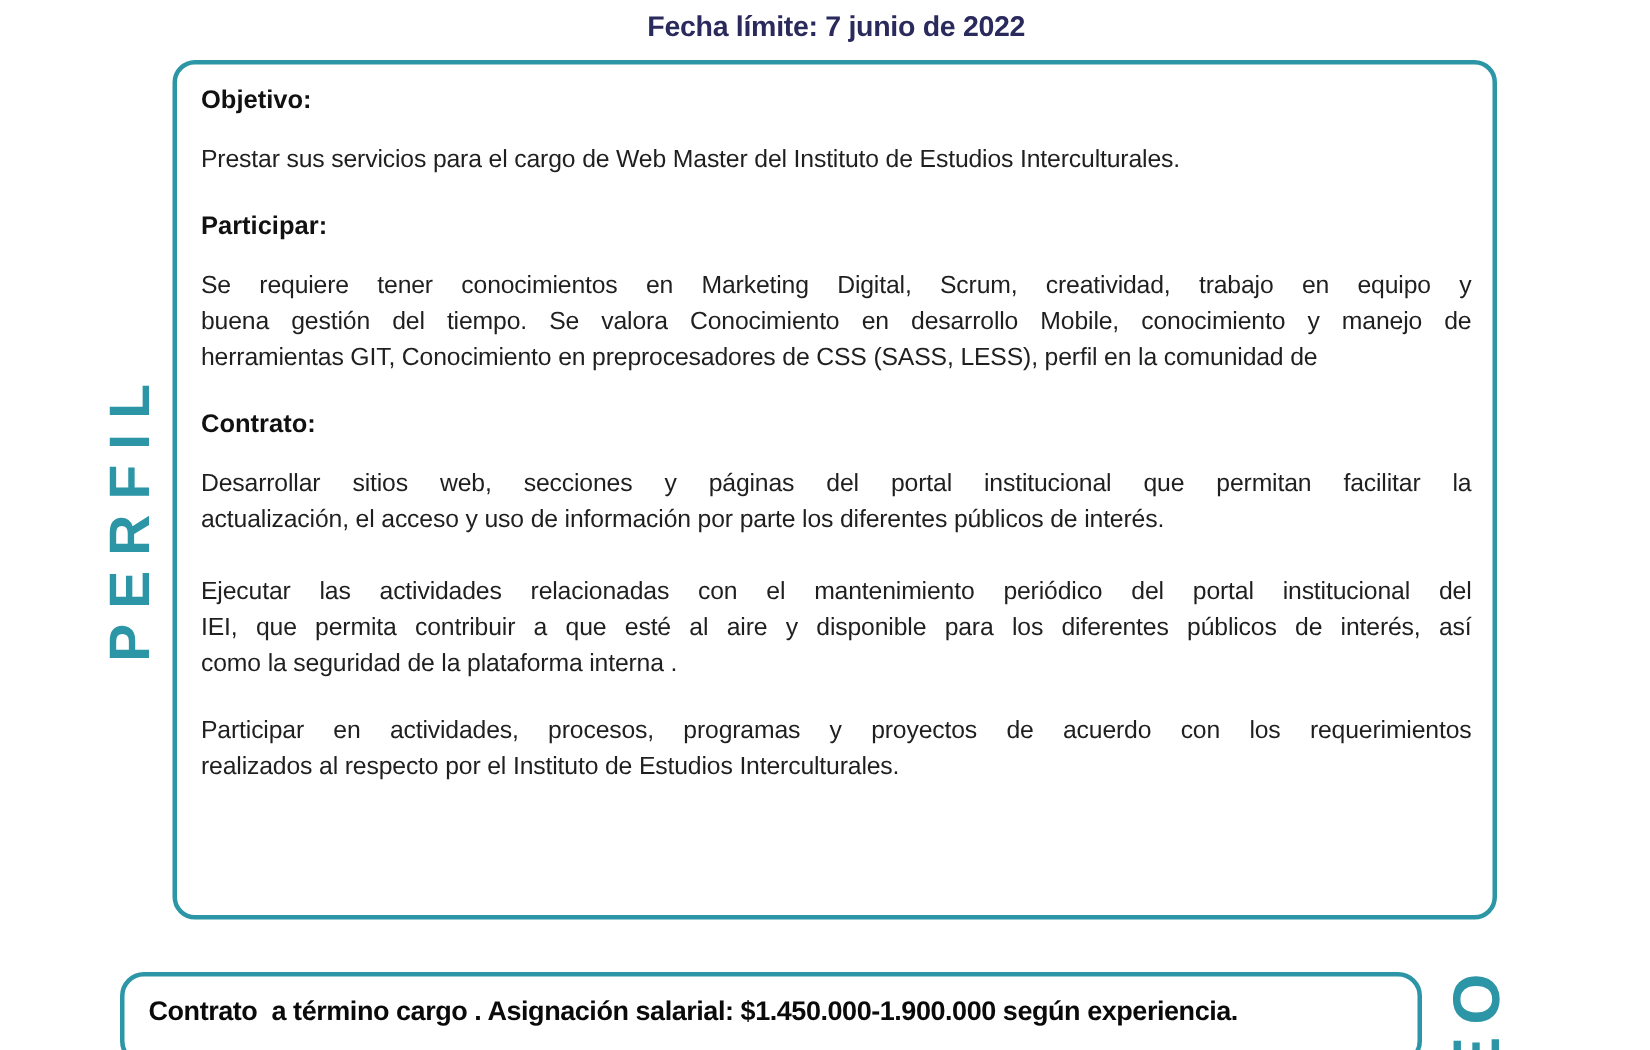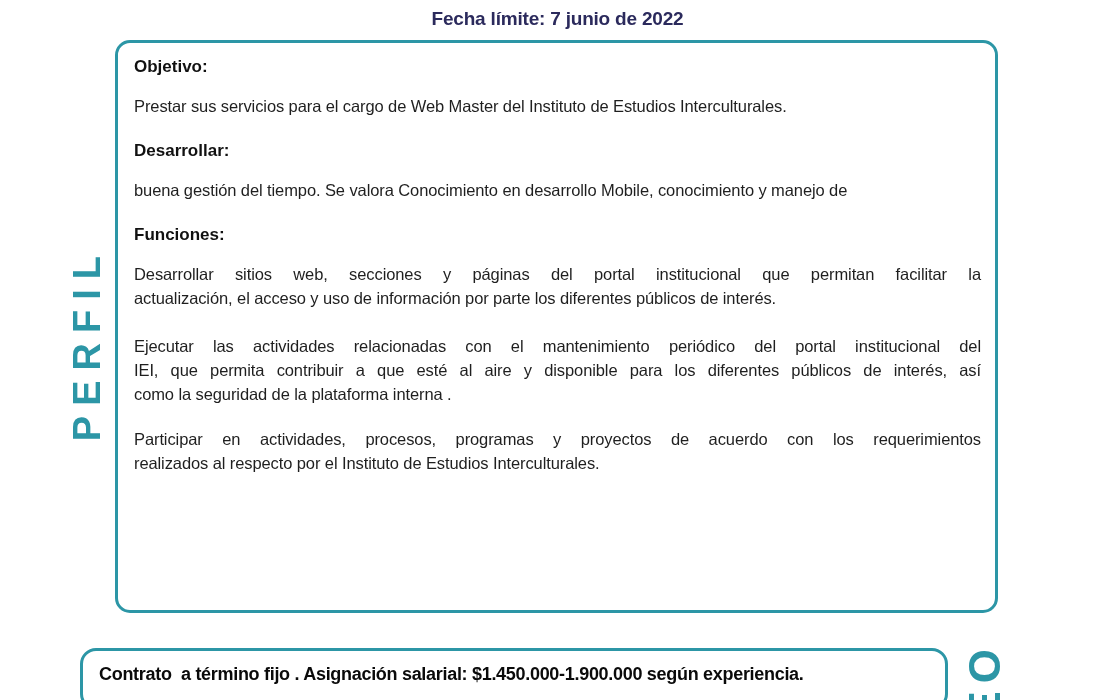--- a/index.html
+++ b/index.html
@@ -71,40 +71,42 @@
   <div class="deadline">Fecha límite: 7 junio de 2022</div>
 
   <div class="v-label perfil">PERFIL</div>
 
   <div class="profile-box">
     <div>
         <div class="heading">Objetivo:</div>
         <div class="para">
           <div class="line">Prestar sus servicios para el cargo de Web Master del Instituto de Estudios Interculturales.</div>
         </div>
-        <div class="heading">Desarrollar:</div>
+        <div class="heading">Participar:</div>
         <div class="para">
+          <div class="line">Se requiere tener conocimientos en Marketing Digital, Scrum, creatividad, trabajo en equipo y</div>
           <div class="line">buena gestión del tiempo. Se valora Conocimiento en desarrollo Mobile, conocimiento y manejo de</div>
+          <div class="line">herramientas GIT, Conocimiento en preprocesadores de CSS (SASS, LESS), perfil en la comunidad de</div>
         </div>
-        <div class="heading">Funciones:</div>
+        <div class="heading">Contrato:</div>
         <div class="para">
           <div class="line">Desarrollar sitios web, secciones y páginas del portal institucional que permitan facilitar la</div>
           <div class="line">actualización, el acceso y uso de información por parte los diferentes públicos de interés.</div>
         </div>
         <div class="para extra-gap">
           <div class="line">Ejecutar las actividades relacionadas con el mantenimiento periódico del portal institucional del</div>
           <div class="line">IEI, que permita contribuir a que esté al aire y disponible para los diferentes públicos de interés, así</div>
           <div class="line">como la seguridad de la plataforma interna .</div>
         </div>
         <div class="para">
           <div class="line">Participar en actividades, procesos, programas y proyectos de acuerdo con los requerimientos</div>
           <div class="line">realizados al respecto por el Instituto de Estudios Interculturales.</div>
         </div>
       </div>
   </div>
 
   <div class="contract-box">
-    <span class="contract-text">Contrato  a término fijo . Asignación salarial: $1.450.000-1.900.000 según experiencia.</span>
+    <span class="contract-text">Contrato  a término cargo . Asignación salarial: $1.450.000-1.900.000 según experiencia.</span>
   </div>
 
   <div class="v-label empleo">EMPLEO</div>
 
 </div>
 
 </body></html>

